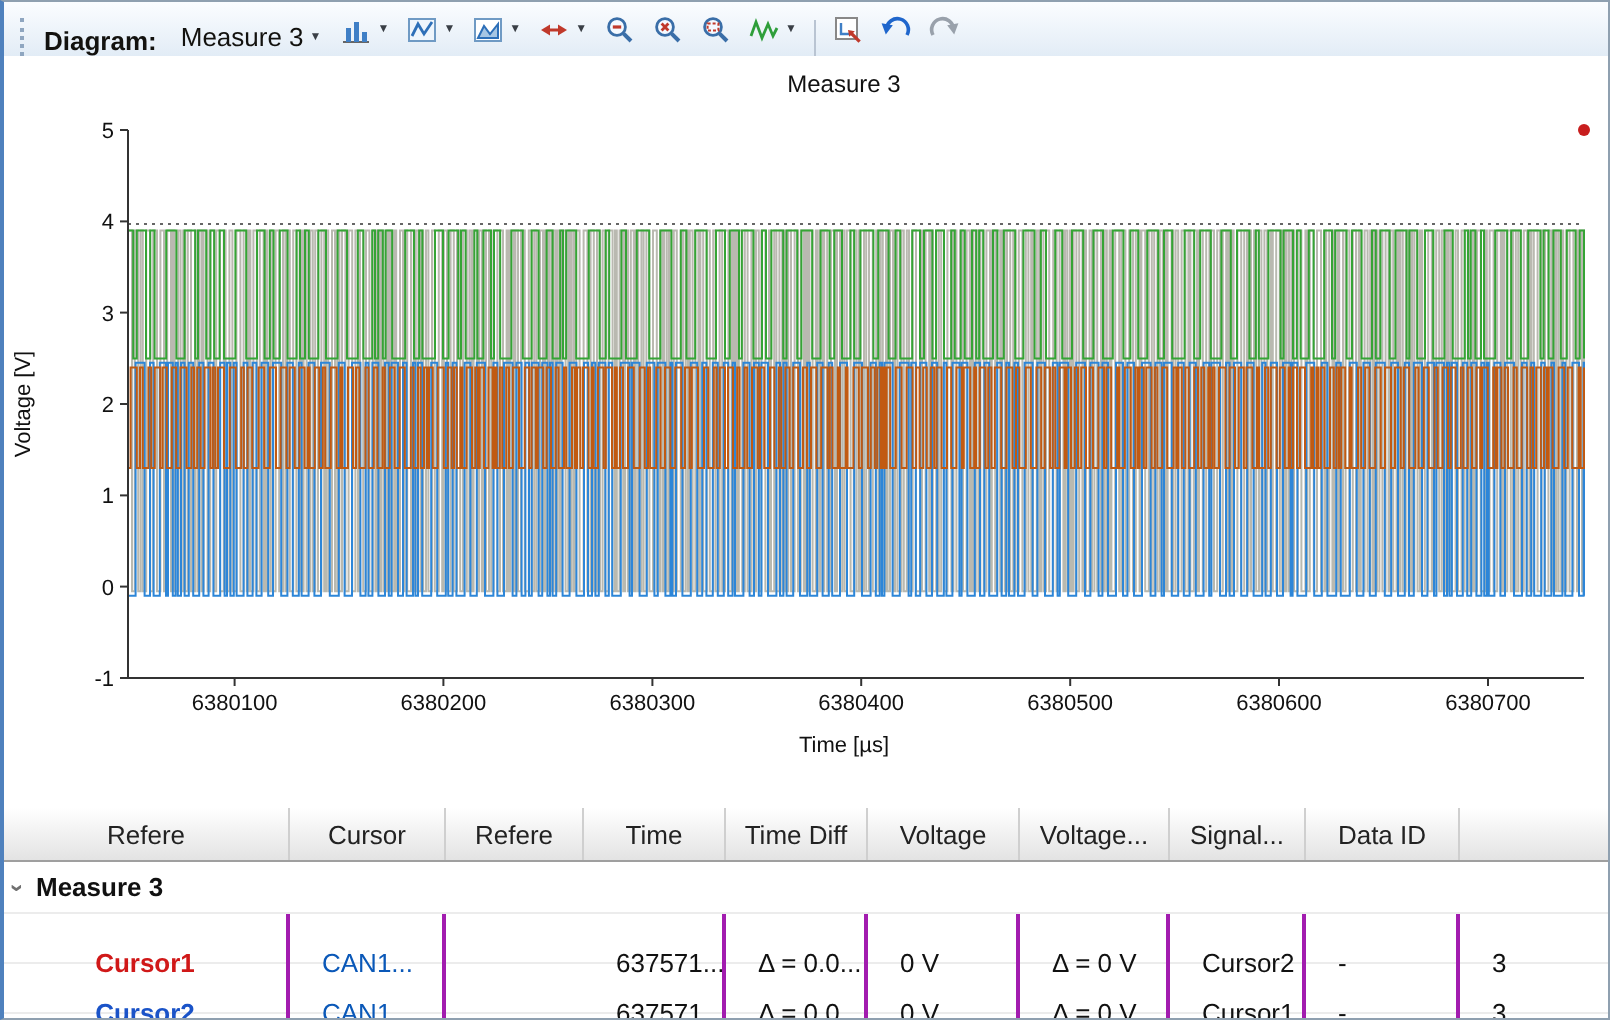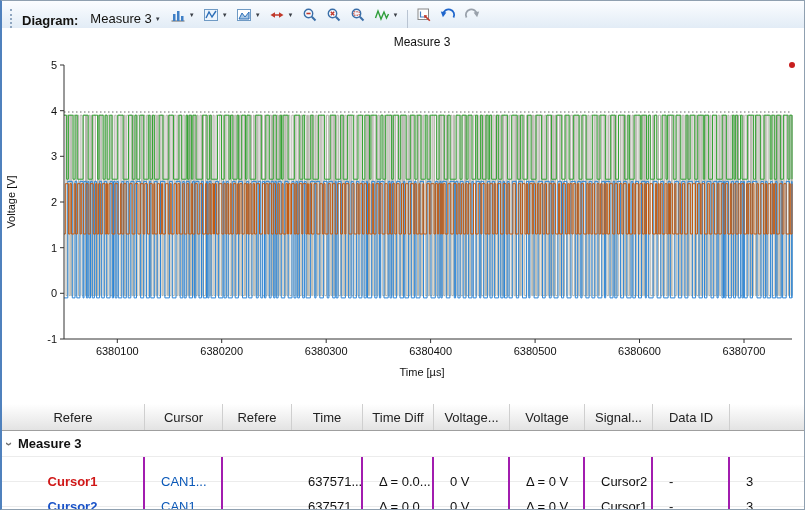--- a/index.html
+++ b/index.html
@@ -187,22 +187,22 @@
     </svg>
 
   <div class="table">
 
     <div class="thead cols">
       <div class="th">Refere</div>
       <div class="th">Cursor</div>
       <div class="th">Refere</div>
       <div class="th">Time</div>
       <div class="th">Time Diff</div>
+      <div class="th">Voltage</div>
       <div class="th">Voltage...</div>
-      <div class="th">Voltage</div>
       <div class="th">Signal...</div>
       <div class="th">Data ID</div>
     </div>
 
     <div class="group-row">
       <span class="chev">›</span>
       <span>Measure 3</span>
     </div>
 
     <div class="trow cols">

